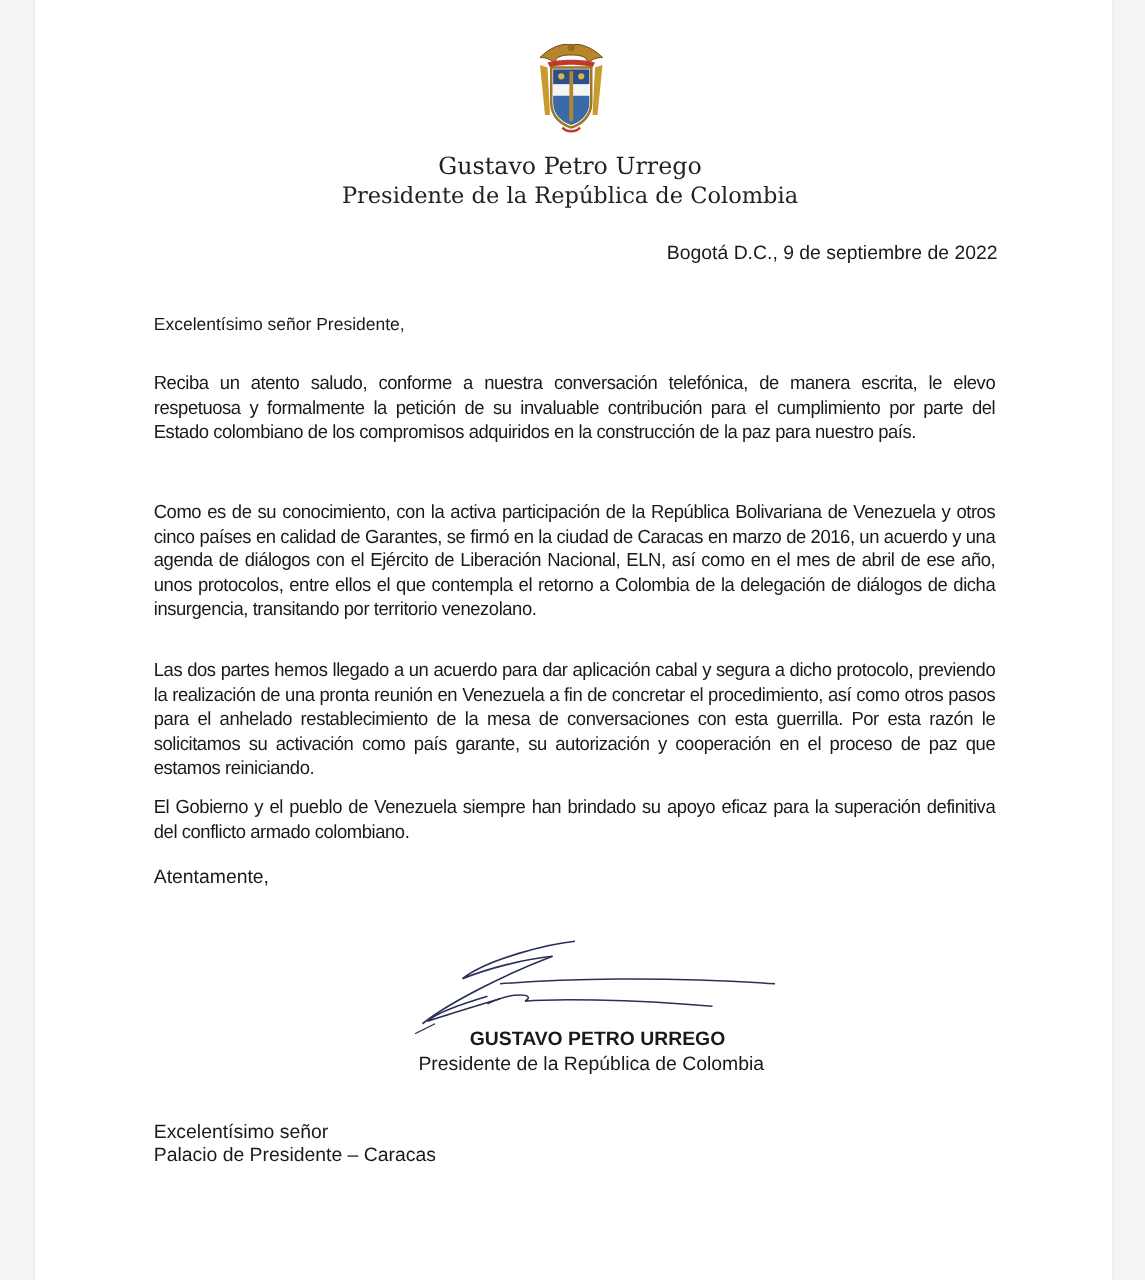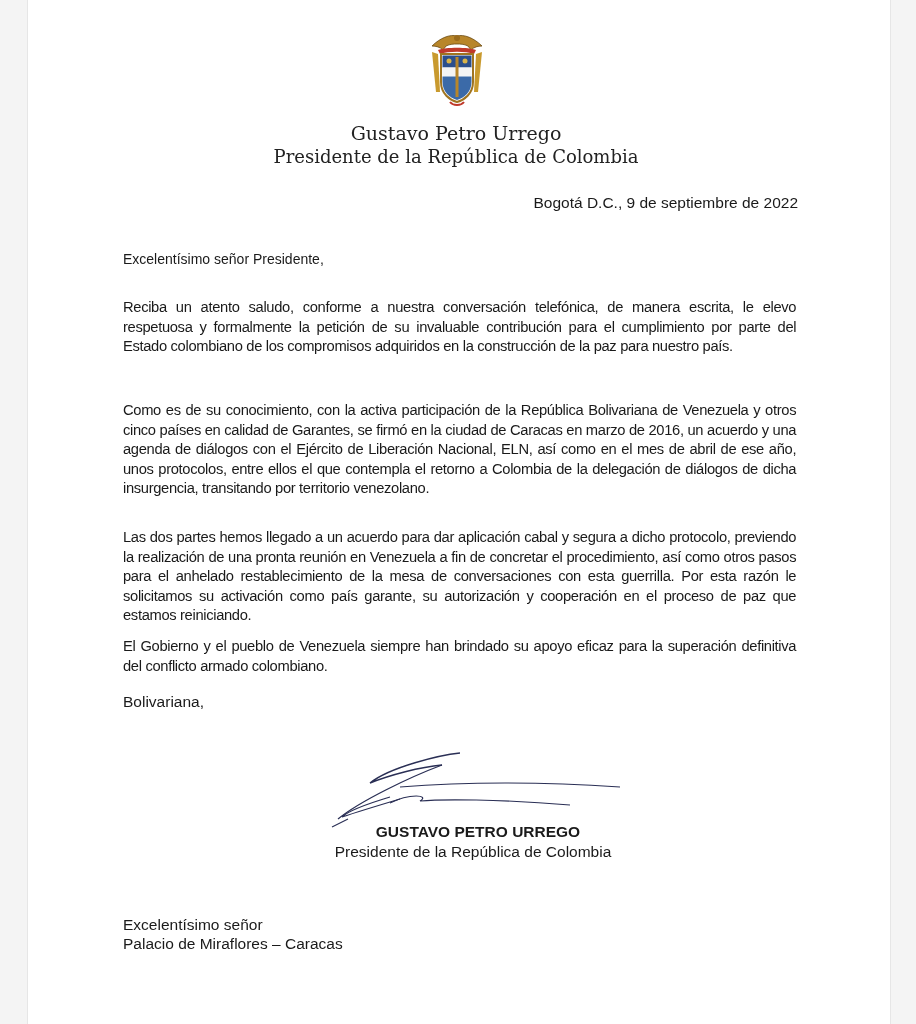--- a/index.html
+++ b/index.html
@@ -42,21 +42,21 @@
   .closing { position:absolute; left:123px; top:693px; font-size:15.5px; }
   .signature { position:absolute; left:330px; top:745px; width:300px; height:90px; }
   .sig-name {
     position:absolute; left:0; width:916px; text-align:center; top:823px;
     font-weight:bold; font-size:15.5px; left:20px;
   }
   .sig-title {
     position:absolute; left:0; width:916px; text-align:center; top:843px;
     font-size:15.5px; left:15px;
   }
-  .recipient { position:absolute; left:123px; top:896px; font-size:15.5px; line-height:19.2px;margin-top:19px; }
+  .recipient { position:absolute; left:123px; top:896px; font-size:15.5px; line-height:19.2px; }
   .recipient .name { font-weight:bold; }
 </style>
 </head>
 <body>
 
 <div class="page"></div>
 
 <svg class="crest" viewBox="0 0 62 76">
 
   <path d="M31 4 C24 2 14 6 6 14 C10 14 14 15 17 18 L20 14 C24 12 28 12 31 12 C34 12 38 12 42 14 L45 18 C48 15 52 14 56 14 C48 6 38 2 31 4 Z" fill="#b8862a" stroke="#6b4a12" stroke-width="0.8"></path>
@@ -82,30 +82,30 @@
 
 <div class="date">Bogotá D.C., 9 de septiembre de 2022</div>
 
 <div class="salutation">Excelentísimo señor Presidente,</div>
 
 <div class="body-text p1">Reciba un atento saludo, conforme a nuestra conversación telefónica, de manera escrita, le elevo respetuosa y formalmente la petición de su invaluable contribución para el cumplimiento por parte del Estado colombiano de los compromisos adquiridos en la construcción de la paz para nuestro país.</div>
 <div class="body-text p2">Como es de su conocimiento, con la activa participación de la República Bolivariana de Venezuela y otros cinco países en calidad de Garantes, se firmó en la ciudad de Caracas en marzo de 2016, un acuerdo y una agenda de diálogos con el Ejército de Liberación Nacional, ELN, así como en el mes de abril de ese año, unos protocolos, entre ellos el que contempla el retorno a Colombia de la delegación de diálogos de dicha insurgencia, transitando por territorio venezolano.</div>
 <div class="body-text p3">Las dos partes hemos llegado a un acuerdo para dar aplicación cabal y segura a dicho protocolo, previendo la realización de una pronta reunión en Venezuela a fin de concretar el procedimiento, así como otros pasos para el anhelado restablecimiento de la mesa de conversaciones con esta guerrilla. Por esta razón le solicitamos su activación como país garante, su autorización y cooperación en el proceso de paz que estamos reiniciando.</div>
 <div class="body-text p4">El Gobierno y el pueblo de Venezuela siempre han brindado su apoyo eficaz para la superación definitiva del conflicto armado colombiano.</div>
 
-<div class="closing">Bolivariana,</div>
+<div class="closing">Atentamente,</div>
 
 <svg class="signature" viewBox="0 0 300 90">
   <path d="M130 8 C110 10 60 22 40 38 C60 30 90 22 112 20" fill="none" stroke="#2a2f55" stroke-width="1.4"></path>
   <path d="M112 20 C80 32 30 56 8 74" fill="none" stroke="#2a2f55" stroke-width="1.3"></path>
   <path d="M60 52 C40 58 18 66 12 72 C30 66 50 60 70 54" fill="none" stroke="#2a2f55" stroke-width="1.3"></path>
   <path d="M70 42 C120 38 200 36 290 42" fill="none" stroke="#2a2f55" stroke-width="1.2"></path>
   <path d="M60 58 C80 48 100 50 90 56 C110 54 170 54 240 60" fill="none" stroke="#2a2f55" stroke-width="1.2"></path>
   <path d="M2 82 C10 78 14 76 18 74" fill="none" stroke="#2a2f55" stroke-width="1.1"></path>
 </svg>
 
 <div class="sig-name">GUSTAVO PETRO URREGO</div>
 <div class="sig-title">Presidente de la República de Colombia</div>
 
 <div class="recipient">
   <div>Excelentísimo señor</div>
-  <div>Palacio de Miraflores – Caracas</div>
+  <div>Palacio de Presidente – Caracas</div>
 </div>
 
 </body></html>

